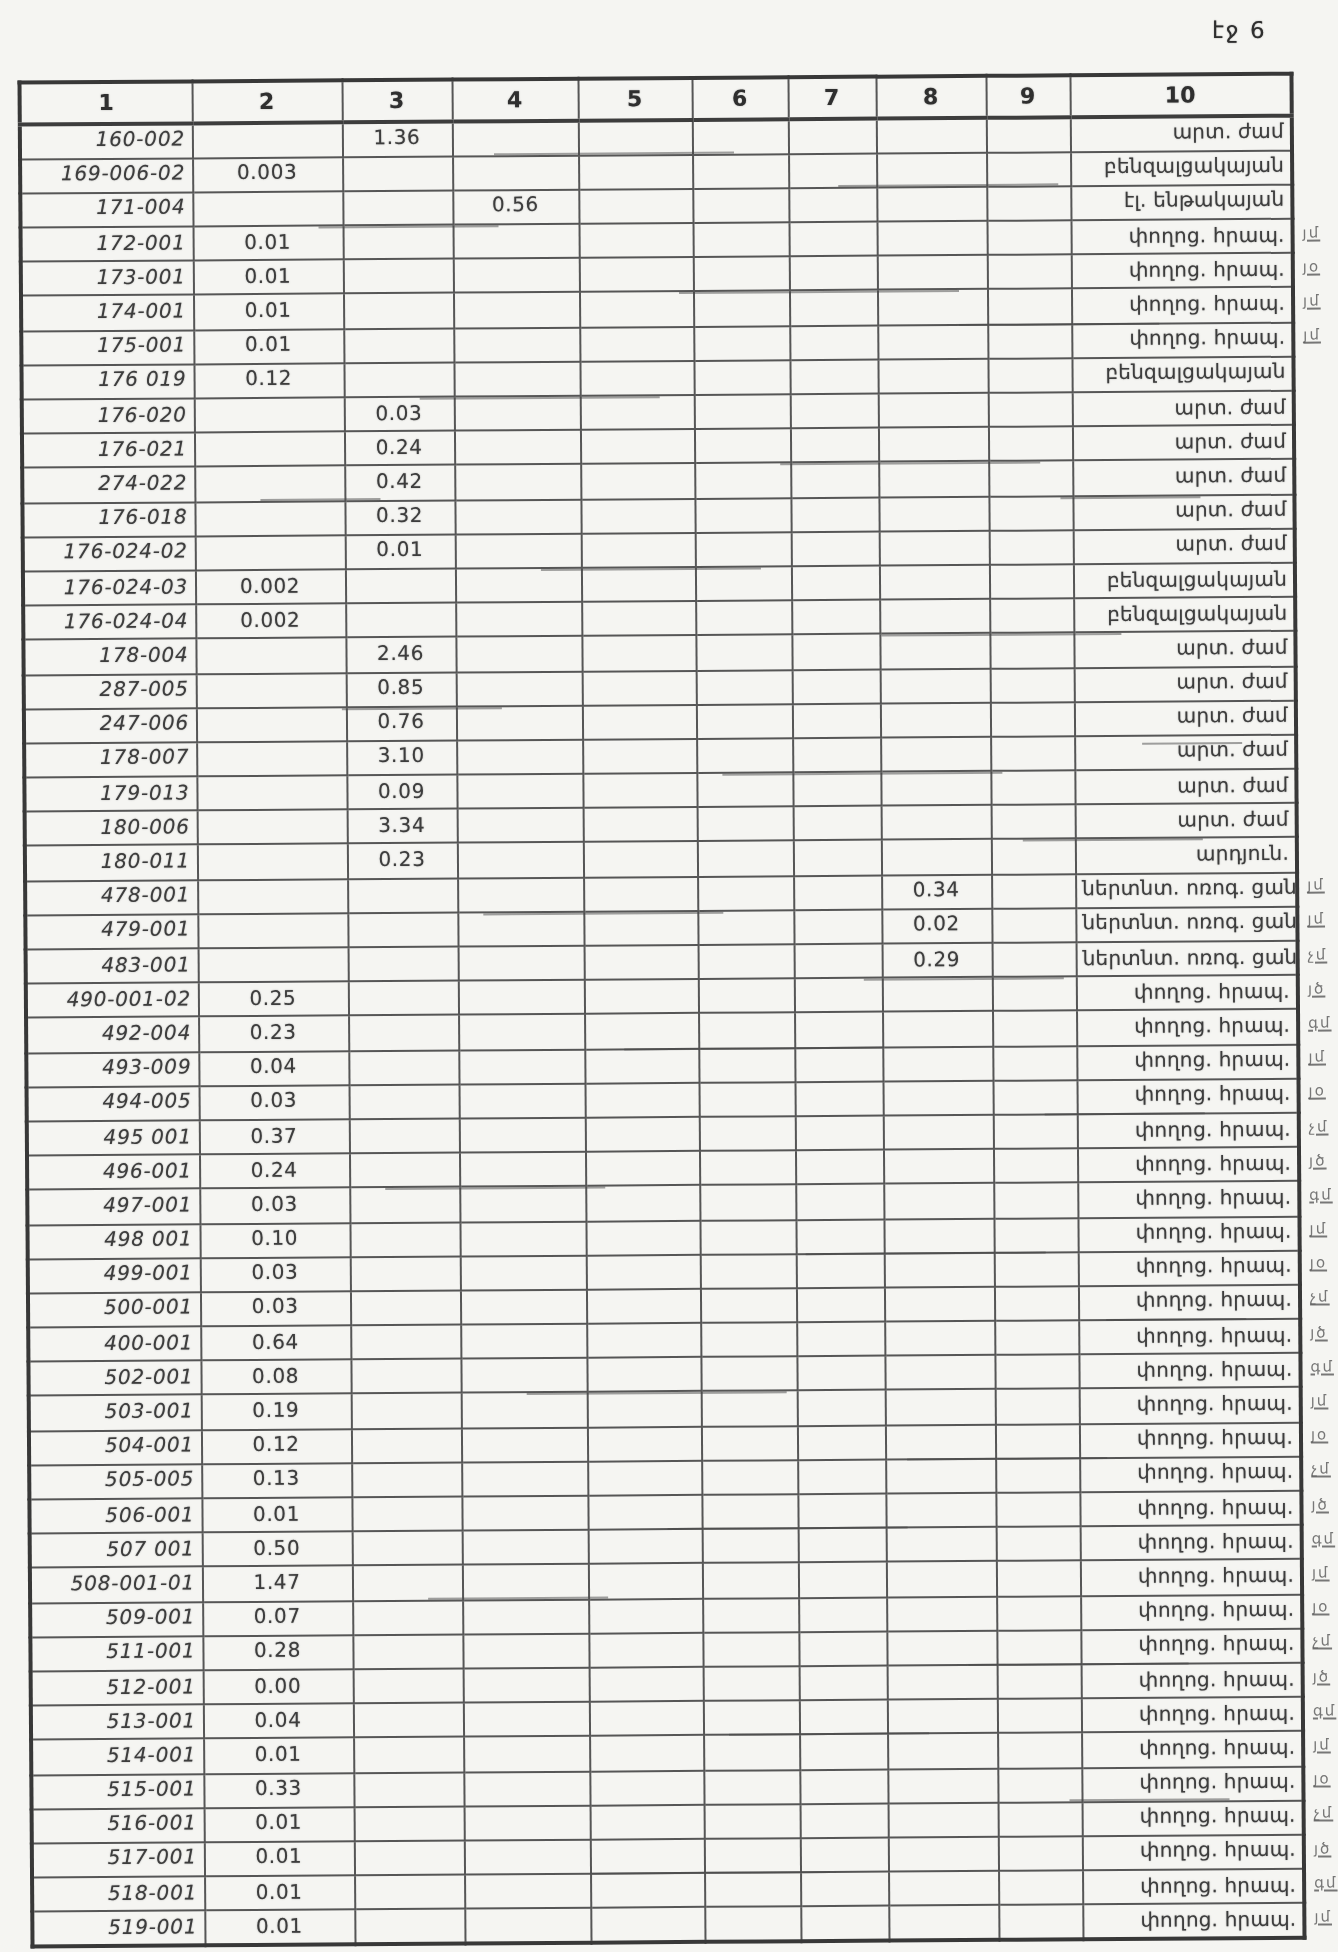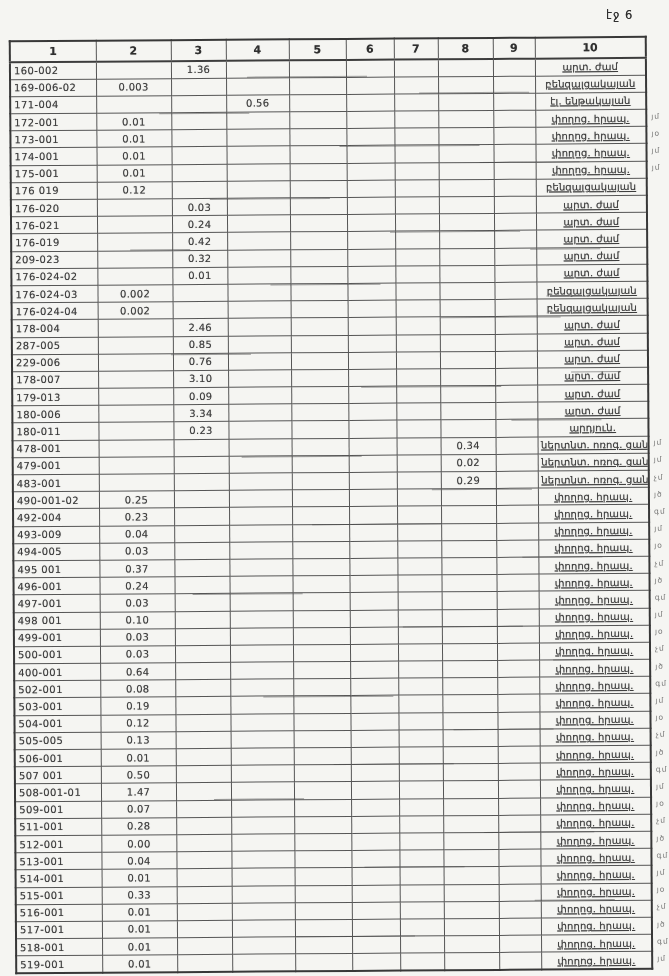--- a/index.html
+++ b/index.html
@@ -26,26 +26,26 @@
     border:1px solid #565656;
     padding:0 3px;overflow:hidden;white-space:nowrap;
     text-shadow:0 0 0.7px rgba(60,60,60,0.55);
   }
   table.report thead th{
     height:19px;font-size:11px;font-weight:bold;color:#2f2f2f;
     text-align:center;border-bottom:2px solid #3d3d3d;
   }
   table.report tbody tr{height:17.19px;}
   table.report tbody td{font-size:10px;color:#3d3d3d;}
-  td.c1{text-align:left;padding-left:5px;letter-spacing:0.4px;}
+  td.c1{text-align:right;padding-left:5px;letter-spacing:0.4px;font-style:italic;}
   td.mid{text-align:center;letter-spacing:0.3px;}
-  td.c10{text-align:center;font-size:9.3px;padding-left:4px;letter-spacing:0.1px;text-decoration:underline;}
+  td.c10{text-align:right;font-size:9.3px;padding-left:4px;letter-spacing:0.1px;}
   .margin-mark{
     position:absolute;left:642px;width:18px;
-    font-size:7.5px;color:rgba(88,88,88,0.8);letter-spacing:1px;
+    font-size:7.5px;color:rgba(88,88,88,0.8);letter-spacing:1px;text-decoration:underline;
   }
   .scratch{
     position:absolute;height:1px;background:rgba(72,72,72,0.5);
   }
 </style>
 </head>
 <body style="background: rgb(245, 245, 242);">
 
 <div class="page-label">էջ 6</div>
 
@@ -192,33 +192,33 @@
           <td class="mid">0.24</td>
           <td class="mid"></td>
           <td class="mid"></td>
           <td class="mid"></td>
           <td class="mid"></td>
           <td class="mid"></td>
           <td class="mid"></td>
           <td class="c10">արտ. ժամ</td>
         </tr>
         <tr>
-          <td class="c1">176-019</td>
+          <td class="c1">274-022</td>
           <td class="mid"></td>
           <td class="mid">0.42</td>
           <td class="mid"></td>
           <td class="mid"></td>
           <td class="mid"></td>
           <td class="mid"></td>
           <td class="mid"></td>
           <td class="mid"></td>
           <td class="c10">արտ. ժամ</td>
         </tr>
         <tr>
-          <td class="c1">209-023</td>
+          <td class="c1">176-018</td>
           <td class="mid"></td>
           <td class="mid">0.32</td>
           <td class="mid"></td>
           <td class="mid"></td>
           <td class="mid"></td>
           <td class="mid"></td>
           <td class="mid"></td>
           <td class="mid"></td>
           <td class="c10">արտ. ժամ</td>
         </tr>
@@ -276,21 +276,21 @@
           <td class="mid">0.85</td>
           <td class="mid"></td>
           <td class="mid"></td>
           <td class="mid"></td>
           <td class="mid"></td>
           <td class="mid"></td>
           <td class="mid"></td>
           <td class="c10">արտ. ժամ</td>
         </tr>
         <tr>
-          <td class="c1">229-006</td>
+          <td class="c1">247-006</td>
           <td class="mid"></td>
           <td class="mid">0.76</td>
           <td class="mid"></td>
           <td class="mid"></td>
           <td class="mid"></td>
           <td class="mid"></td>
           <td class="mid"></td>
           <td class="mid"></td>
           <td class="c10">արտ. ժամ</td>
         </tr>

